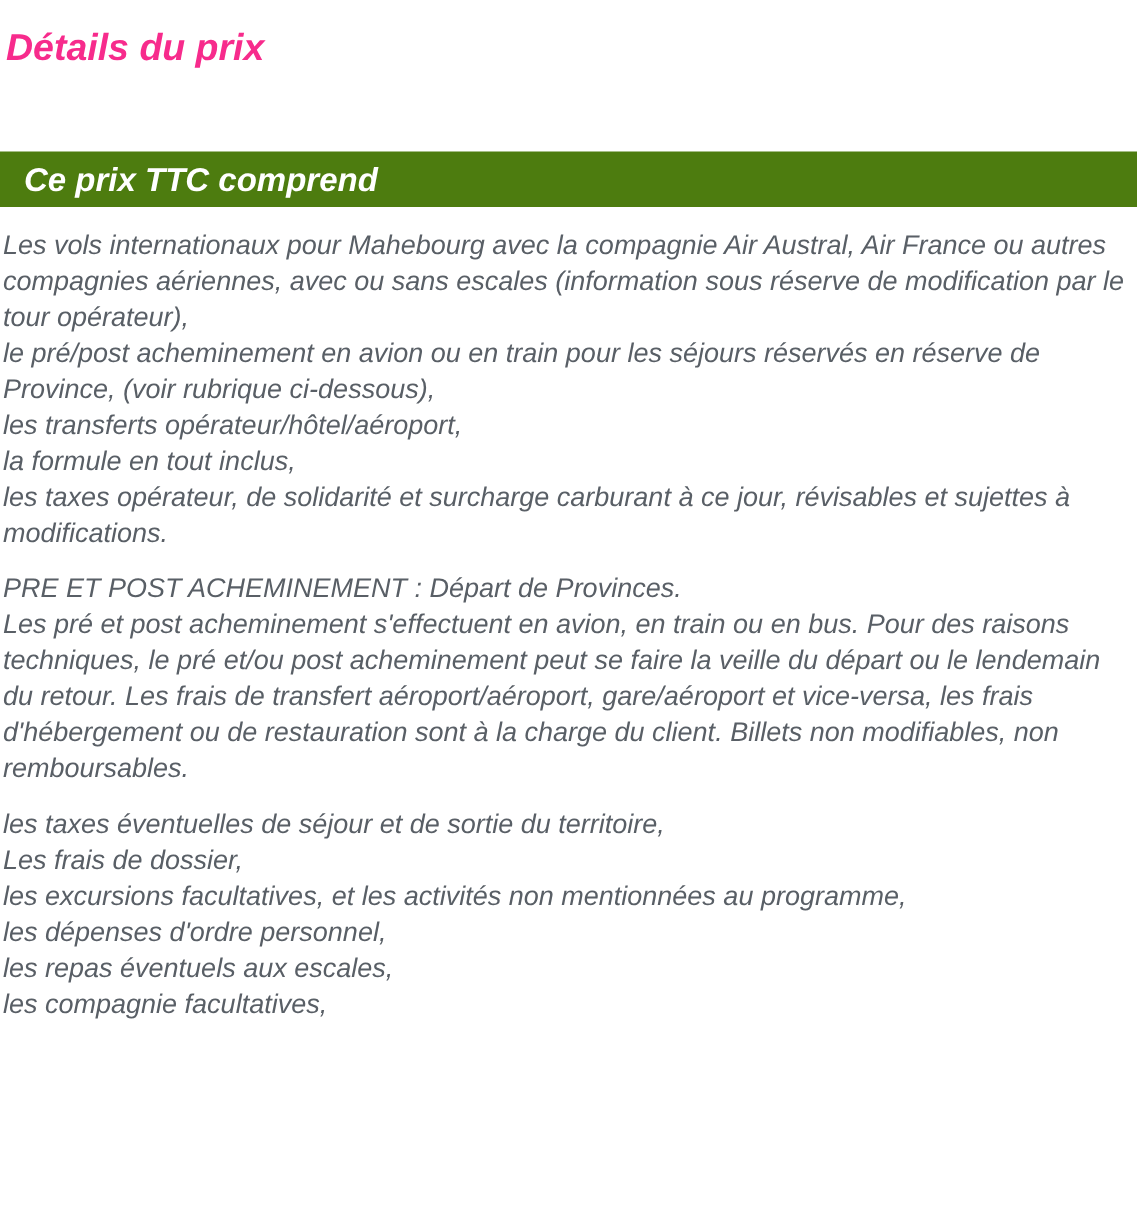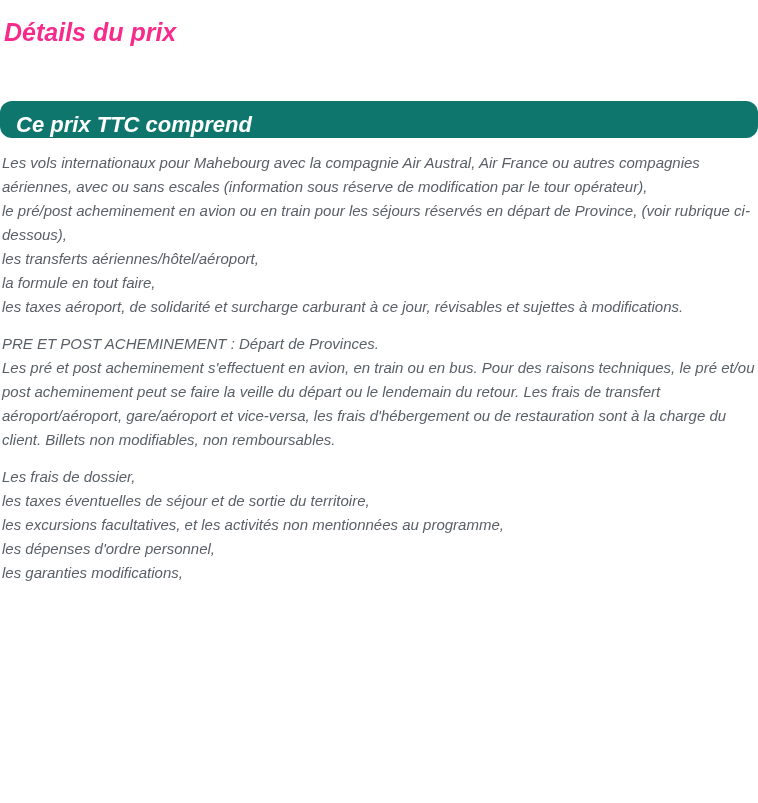--- a/index.html
+++ b/index.html
@@ -17,40 +17,39 @@
     margin: 16px 16px 0 4px;
     font-size: 25px;
     line-height: 33px;
     font-weight: 700;
     font-style: italic;
     color: #f72b8c;
   }
   .section-band {
     margin-top: 52px;
     height: 37px;
-    background: #0f766e;
+    background: #4d7c0f;
     display: flex;
-    align-items: flex-end;
+    align-items: center;
     padding-left: 16px;
     box-sizing: border-box;
-    border-radius: 12px;
   }
   .section-band.second {
     margin-top: 46px;
   }
   .section-band-label {
     color: #ffffff;
     font-size: 22px;
     font-weight: 700;
     font-style: italic;
   }
   .body-text {
     margin: 13px 0 0 2px;
     color: #595f66;
-    font-size: 15px;
+    font-size: 18px;
     line-height: 24px;
     font-style: italic;
   }
   .note-block {
     font-style: italic;
   }
   .text-line {
     min-height: 24px;
   }
 </style>
@@ -61,36 +60,37 @@
 
   <h1 class="page-title">Détails du prix</h1>
 
   <section>
     <div class="section-band">
       <span class="section-band-label">Ce prix TTC comprend</span>
     </div>
 
     <div class="body-text">
       <div class="text-line">Les vols internationaux pour Mahebourg avec la compagnie Air Austral, Air France ou autres compagnies aériennes, avec ou sans escales (information sous réserve de modification par le tour opérateur),</div>
-      <div class="text-line">le pré/post acheminement en avion ou en train pour les séjours réservés en départ de Province, (voir rubrique ci-dessous),</div>
-      <div class="text-line">les transferts aériennes/hôtel/aéroport,</div>
-      <div class="text-line">la formule en tout faire,</div>
-      <div class="text-line">les taxes aéroport, de solidarité et surcharge carburant à ce jour, révisables et sujettes à modifications.</div>
+      <div class="text-line">le pré/post acheminement en avion ou en train pour les séjours réservés en réserve de Province, (voir rubrique ci-dessous),</div>
+      <div class="text-line">les transferts opérateur/hôtel/aéroport,</div>
+      <div class="text-line">la formule en tout inclus,</div>
+      <div class="text-line">les taxes opérateur, de solidarité et surcharge carburant à ce jour, révisables et sujettes à modifications.</div>
     </div>
 
     <div class="body-text note-block">
       <div class="text-line">PRE ET POST ACHEMINEMENT : Départ de Provinces.</div>
       <div class="text-line">Les pré et post acheminement s'effectuent en avion, en train ou en bus. Pour des raisons techniques, le pré et/ou post acheminement peut se faire la veille du départ ou le lendemain du retour. Les frais de transfert aéroport/aéroport, gare/aéroport et vice-versa, les frais d'hébergement ou de restauration sont à la charge du client. Billets non modifiables, non remboursables.</div>
     </div>
   </section>
 
   <section>
 
     <div class="body-text">
+      <div class="text-line">les taxes éventuelles de séjour et de sortie du territoire,</div>
       <div class="text-line">Les frais de dossier,</div>
-      <div class="text-line">les taxes éventuelles de séjour et de sortie du territoire,</div>
       <div class="text-line">les excursions facultatives, et les activités non mentionnées au programme,</div>
       <div class="text-line">les dépenses d'ordre personnel,</div>
-      <div class="text-line">les garanties modifications,</div>
+      <div class="text-line">les repas éventuels aux escales,</div>
+      <div class="text-line">les compagnie facultatives,</div>
     </div>
   </section>
 
 </div>
 
 </body></html>

